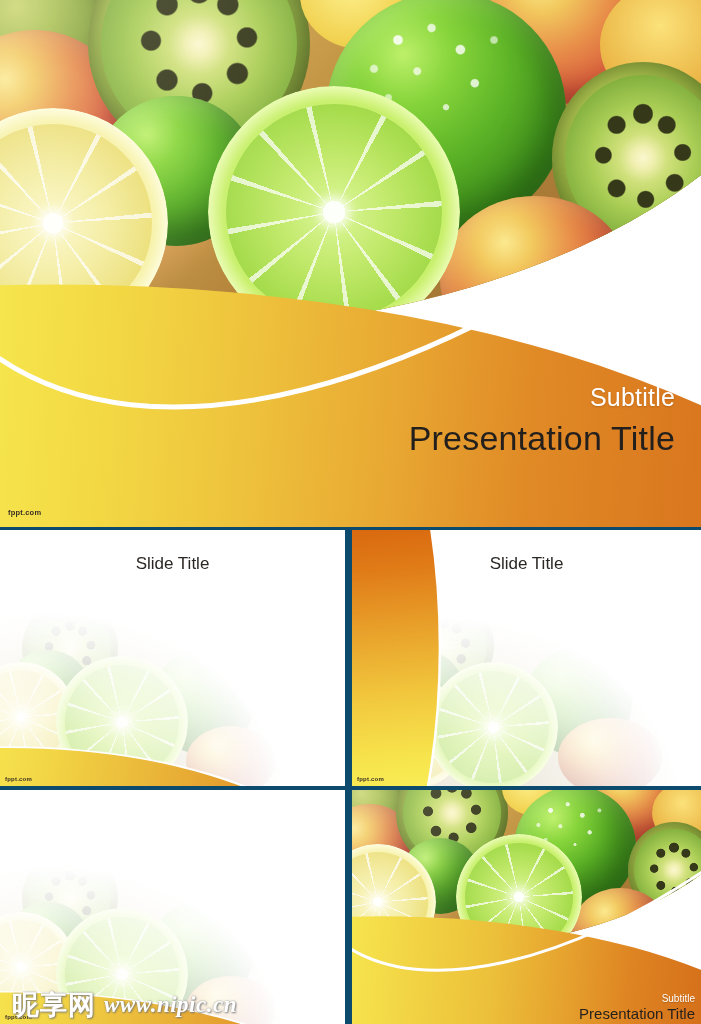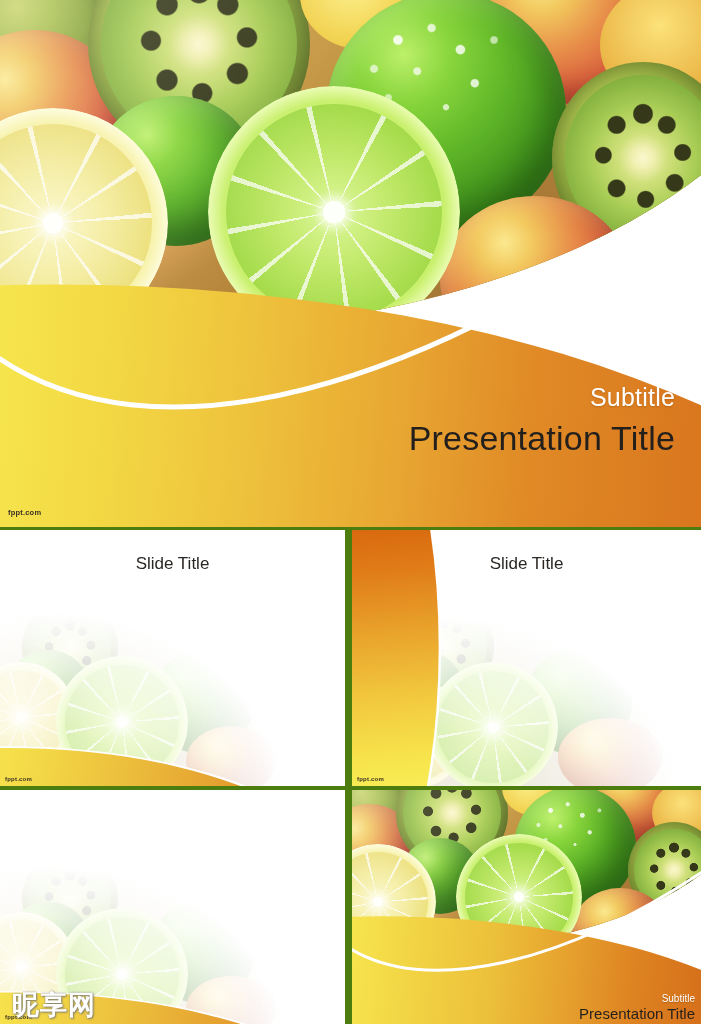--- a/index.html
+++ b/index.html
@@ -1,17 +1,17 @@
 <!DOCTYPE html>
 <html><head>
 <meta charset="utf-8">
 <style>
   html,body{margin:0;padding:0;background:#fff;}
   body{width:701px;height:1024px;overflow:hidden;font-family:"Liberation Sans",sans-serif;}
-  #page{position:relative;width:701px;height:1024px;overflow:hidden;background:#4d7c0f;}
+  #page{position:relative;width:701px;height:1024px;overflow:hidden;background:#0c4a6e;}
 
   
   .photo{position:absolute;inset:0;overflow:hidden;background:#caa24a;}
   .photo .bg{position:absolute;inset:0;
     background:
       radial-gradient(circle at 12% 30%, #f2c56a 0%, #e8a85c 14%, rgba(232,168,92,0) 30%),
       radial-gradient(circle at 4% 22%, #f5d27a 0%, #e49a5e 16%, rgba(0,0,0,0) 34%),
       linear-gradient(145deg,#b9893f 0%,#c79a45 30%,#b07f38 60%,#8d6830 100%);
   }
   
@@ -338,16 +338,17 @@
       <path d="M -6 156 C 72 208 214 174 356 78" fill="none" stroke="#ffffff" stroke-width="3"></path>
     </svg>
     <div class="miniText">
       <div class="miniSub">Subtitle</div>
       <div class="miniTitle">Presentation Title</div>
     </div>
   </div>
 
   <div class="nipic" style="left:12px;top:987px;">
     <span class="cn">昵享网</span>
+    <span class="url">www.nipic.cn</span>
   </div>
 
 
 </div>
 
 </body></html>

